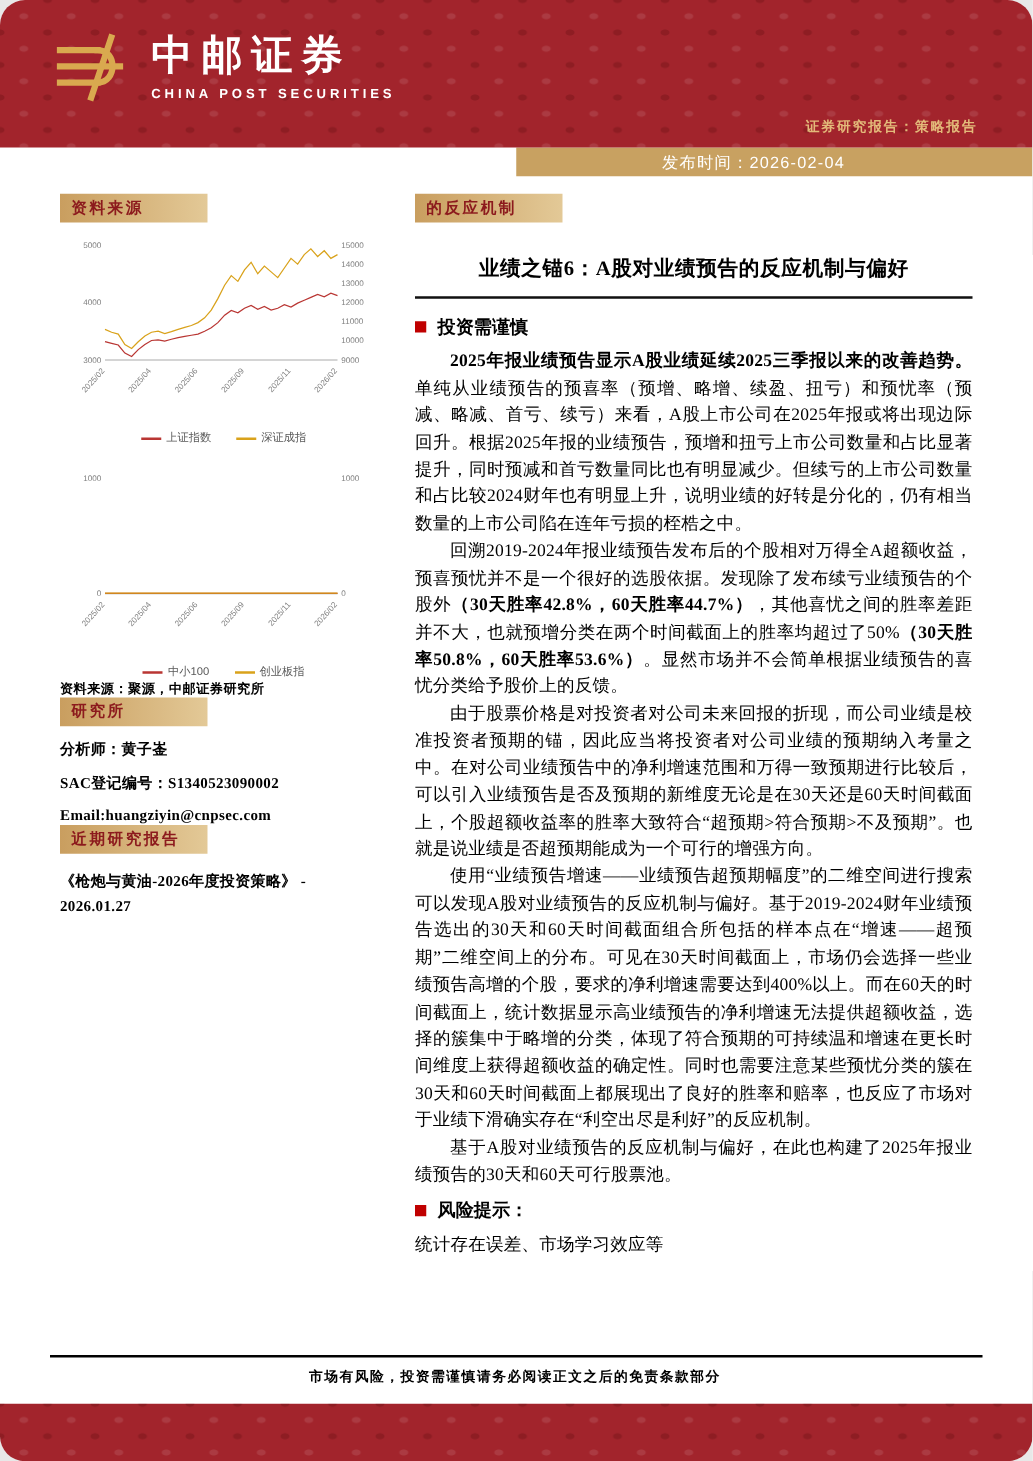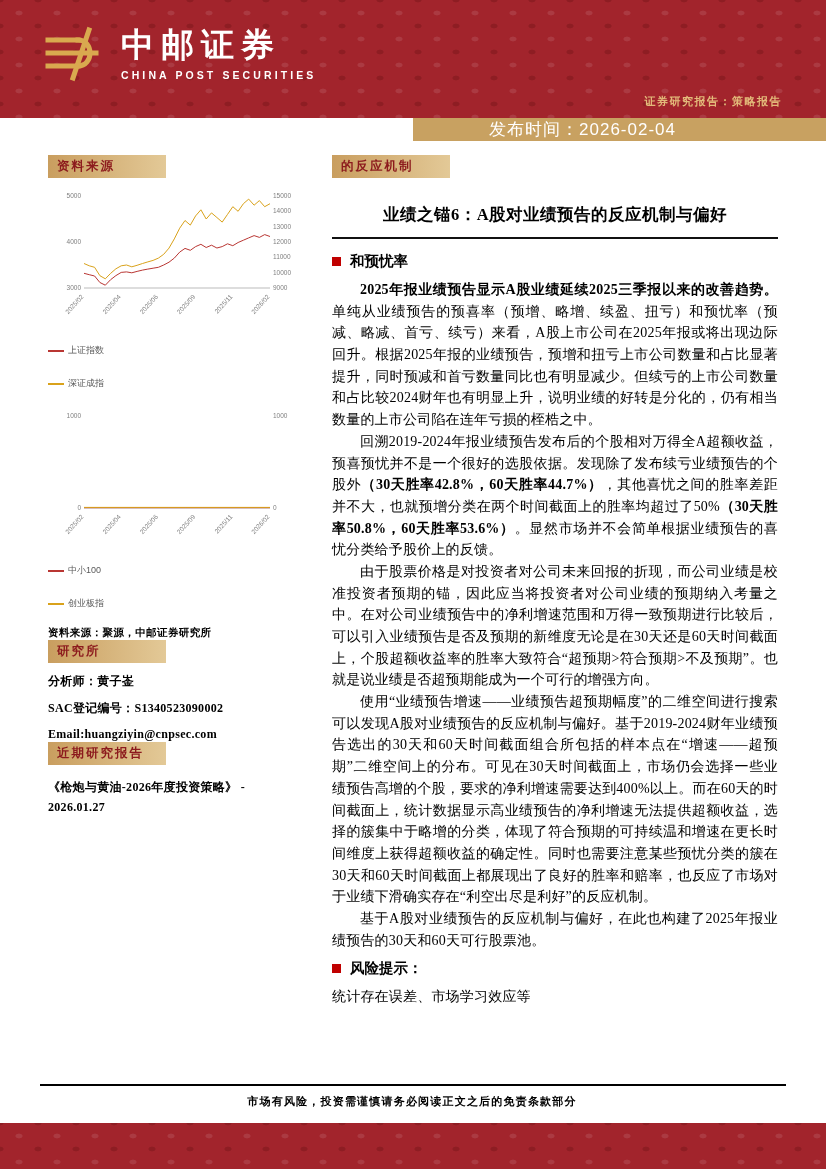--- a/index.html
+++ b/index.html
@@ -1,57 +1,57 @@
 <!DOCTYPE html>
 <html><head>
 <meta charset="utf-8">
 <style>
   *{margin:0;padding:0;box-sizing:border-box;}
   html,body{background:#e8e8e8;}
   body{font-family:"Liberation Serif",serif;}
-  .page{width:826px;height:1169px;margin:0 auto;background:#fff;display:flex;flex-direction:column;overflow:hidden;position:relative;}
+  .page{width:826px;height:1169px;margin:0 auto;background:#fff;display:flex;flex-direction:column;overflow:hidden;position:relative;border-radius:20px;}
 
   
   .banner{position:relative;height:118px;flex:0 0 auto;
     background-color:#A2242C;
     background-image:
       radial-gradient(rgba(255,255,255,0.10) 3px,transparent 4px),
       radial-gradient(rgba(60,0,0,0.20) 3px,transparent 4px);
     background-size:38px 26px,38px 26px;
     background-position:0 0,19px 13px;}
   .logo{position:absolute;left:42px;top:22px;display:flex;align-items:center;gap:15px;}
   .logo-emblem{width:64px;height:64px;display:block;}
   .brand-cn{color:#fff;font-size:33px;font-weight:bold;letter-spacing:7px;line-height:1.1;}
   .brand-en{color:#fff;font-size:10.5px;letter-spacing:3.1px;margin-top:5px;font-family:"Liberation Sans",sans-serif;font-weight:bold;}
   .report-type{position:absolute;right:44px;bottom:9px;color:#E3BA7A;font-size:11px;font-weight:bold;letter-spacing:1.5px;}
 
   
   .pub-bar{height:23px;flex:0 0 auto;margin-left:413px;background:#C8A161;
     display:flex;align-items:center;justify-content:flex-end;padding-right:150px;
-    color:#fff;font-size:17px;letter-spacing:1px;font-family:"Liberation Sans",sans-serif;}
+    color:#fff;font-size:13px;letter-spacing:1px;font-family:"Liberation Sans",sans-serif;}
 
   
   .content{flex:1;display:flex;gap:22px;padding:14px 48px 0 48px;min-height:0;}
   .sidebar{flex:0 0 262px;width:262px;}
   .main{flex:1;min-width:0;}
 
   .sec-bar{display:block;width:fit-content;min-width:118px;
     background:linear-gradient(90deg,#C99E5F,#E3C997);
     color:#8C1A1D;font-weight:bold;font-size:12.5px;letter-spacing:2px;
     padding:3px 14px 3px 9px;font-family:"Liberation Sans",sans-serif;}
 
   .chart-svg{display:block;width:262px;height:158px;margin-top:8px;}
   .tick{font-size:6.5px;fill:#7f7f7f;font-family:"Liberation Sans",sans-serif;}
   .legend{display:flex;justify-content:center;gap:20px;font-size:9px;color:#595959;
-    font-family:"Liberation Sans",sans-serif;margin-top:0;flex-direction:column;}
+    font-family:"Liberation Sans",sans-serif;margin-top:0;}
   .legend-item{display:flex;align-items:center;}
   .legend-swatch{display:inline-block;width:16px;height:2px;margin-right:4px;}
   .chart2{margin-top:16px;}
 
-  .source{font-size:10.5px;font-weight:bold;margin-top:16px;letter-spacing:0.4px;}
+  .source{font-size:10.5px;font-weight:bold;letter-spacing:0.4px;}
   .sidebar .sec-bar{margin-top:0;}
   .bar-institute{margin-top:16px;}
   .info-line{font-size:12px;font-weight:bold;margin-top:10px;letter-spacing:0.3px;}
   .bar-recent{margin-top:18px;}
   .recent-item{font-size:12px;font-weight:bold;margin-top:12px;letter-spacing:0.3px;line-height:1.7;}
 
   
   .main .sec-bar{margin-bottom:26px;}
   .title{font-size:16.5px;font-weight:bold;text-align:center;letter-spacing:0.5px;color:#000;}
   .title-rule{border-bottom:2.5px solid #111;margin-top:11px;margin-bottom:13px;}
@@ -180,21 +180,21 @@
     </aside>
 
     <main class="main">
       <div class="sec-bar">的反应机制</div>
 
       <h1 class="title">业绩之锚6：A股对业绩预告的反应机制与偏好</h1>
       <div class="title-rule"></div>
 
       <div class="points-head">
         <span class="red-sq"></span>
-        <span>和预忧率</span>
+        <span>投资需谨慎</span>
       </div>
 
       <div id="paras">
           <p class="para"><span class="bold">2025年报业绩预告显示A股业绩延续2025三季报以来的改善趋势。</span><span>单纯从业绩预告的预喜率（预增、略增、续盈、扭亏）和预忧率（预减、略减、首亏、续亏）来看，A股上市公司在2025年报或将出现边际回升。根据2025年报的业绩预告，预增和扭亏上市公司数量和占比显著提升，同时预减和首亏数量同比也有明显减少。但续亏的上市公司数量和占比较2024财年也有明显上升，说明业绩的好转是分化的，仍有相当数量的上市公司陷在连年亏损的桎梏之中。</span></p>
           <p class="para"><span>回溯2019-2024年报业绩预告发布后的个股相对万得全A超额收益，预喜预忧并不是一个很好的选股依据。发现除了发布续亏业绩预告的个股外</span><span class="bold">（30天胜率42.8%，60天胜率44.7%）</span><span>，其他喜忧之间的胜率差距并不大，也就预增分类在两个时间截面上的胜率均超过了50%</span><span class="bold">（30天胜率50.8%，60天胜率53.6%）</span><span>。显然市场并不会简单根据业绩预告的喜忧分类给予股价上的反馈。</span></p>
           <p class="para"><span>由于股票价格是对投资者对公司未来回报的折现，而公司业绩是校准投资者预期的锚，因此应当将投资者对公司业绩的预期纳入考量之中。在对公司业绩预告中的净利增速范围和万得一致预期进行比较后，可以引入业绩预告是否及预期的新维度无论是在30天还是60天时间截面上，个股超额收益率的胜率大致符合“超预期&gt;符合预期&gt;不及预期”。也就是说业绩是否超预期能成为一个可行的增强方向。</span></p>
           <p class="para"><span>使用“业绩预告增速——业绩预告超预期幅度”的二维空间进行搜索可以发现A股对业绩预告的反应机制与偏好。基于2019-2024财年业绩预告选出的30天和60天时间截面组合所包括的样本点在“增速——超预期”二维空间上的分布。可见在30天时间截面上，市场仍会选择一些业绩预告高增的个股，要求的净利增速需要达到400%以上。而在60天的时间截面上，统计数据显示高业绩预告的净利增速无法提供超额收益，选择的簇集中于略增的分类，体现了符合预期的可持续温和增速在更长时间维度上获得超额收益的确定性。同时也需要注意某些预忧分类的簇在30天和60天时间截面上都展现出了良好的胜率和赔率，也反应了市场对于业绩下滑确实存在“利空出尽是利好”的反应机制。</span></p>
           <p class="para"><span>基于A股对业绩预告的反应机制与偏好，在此也构建了2025年报业绩预告的30天和60天可行股票池。</span></p>
         </div>
 

